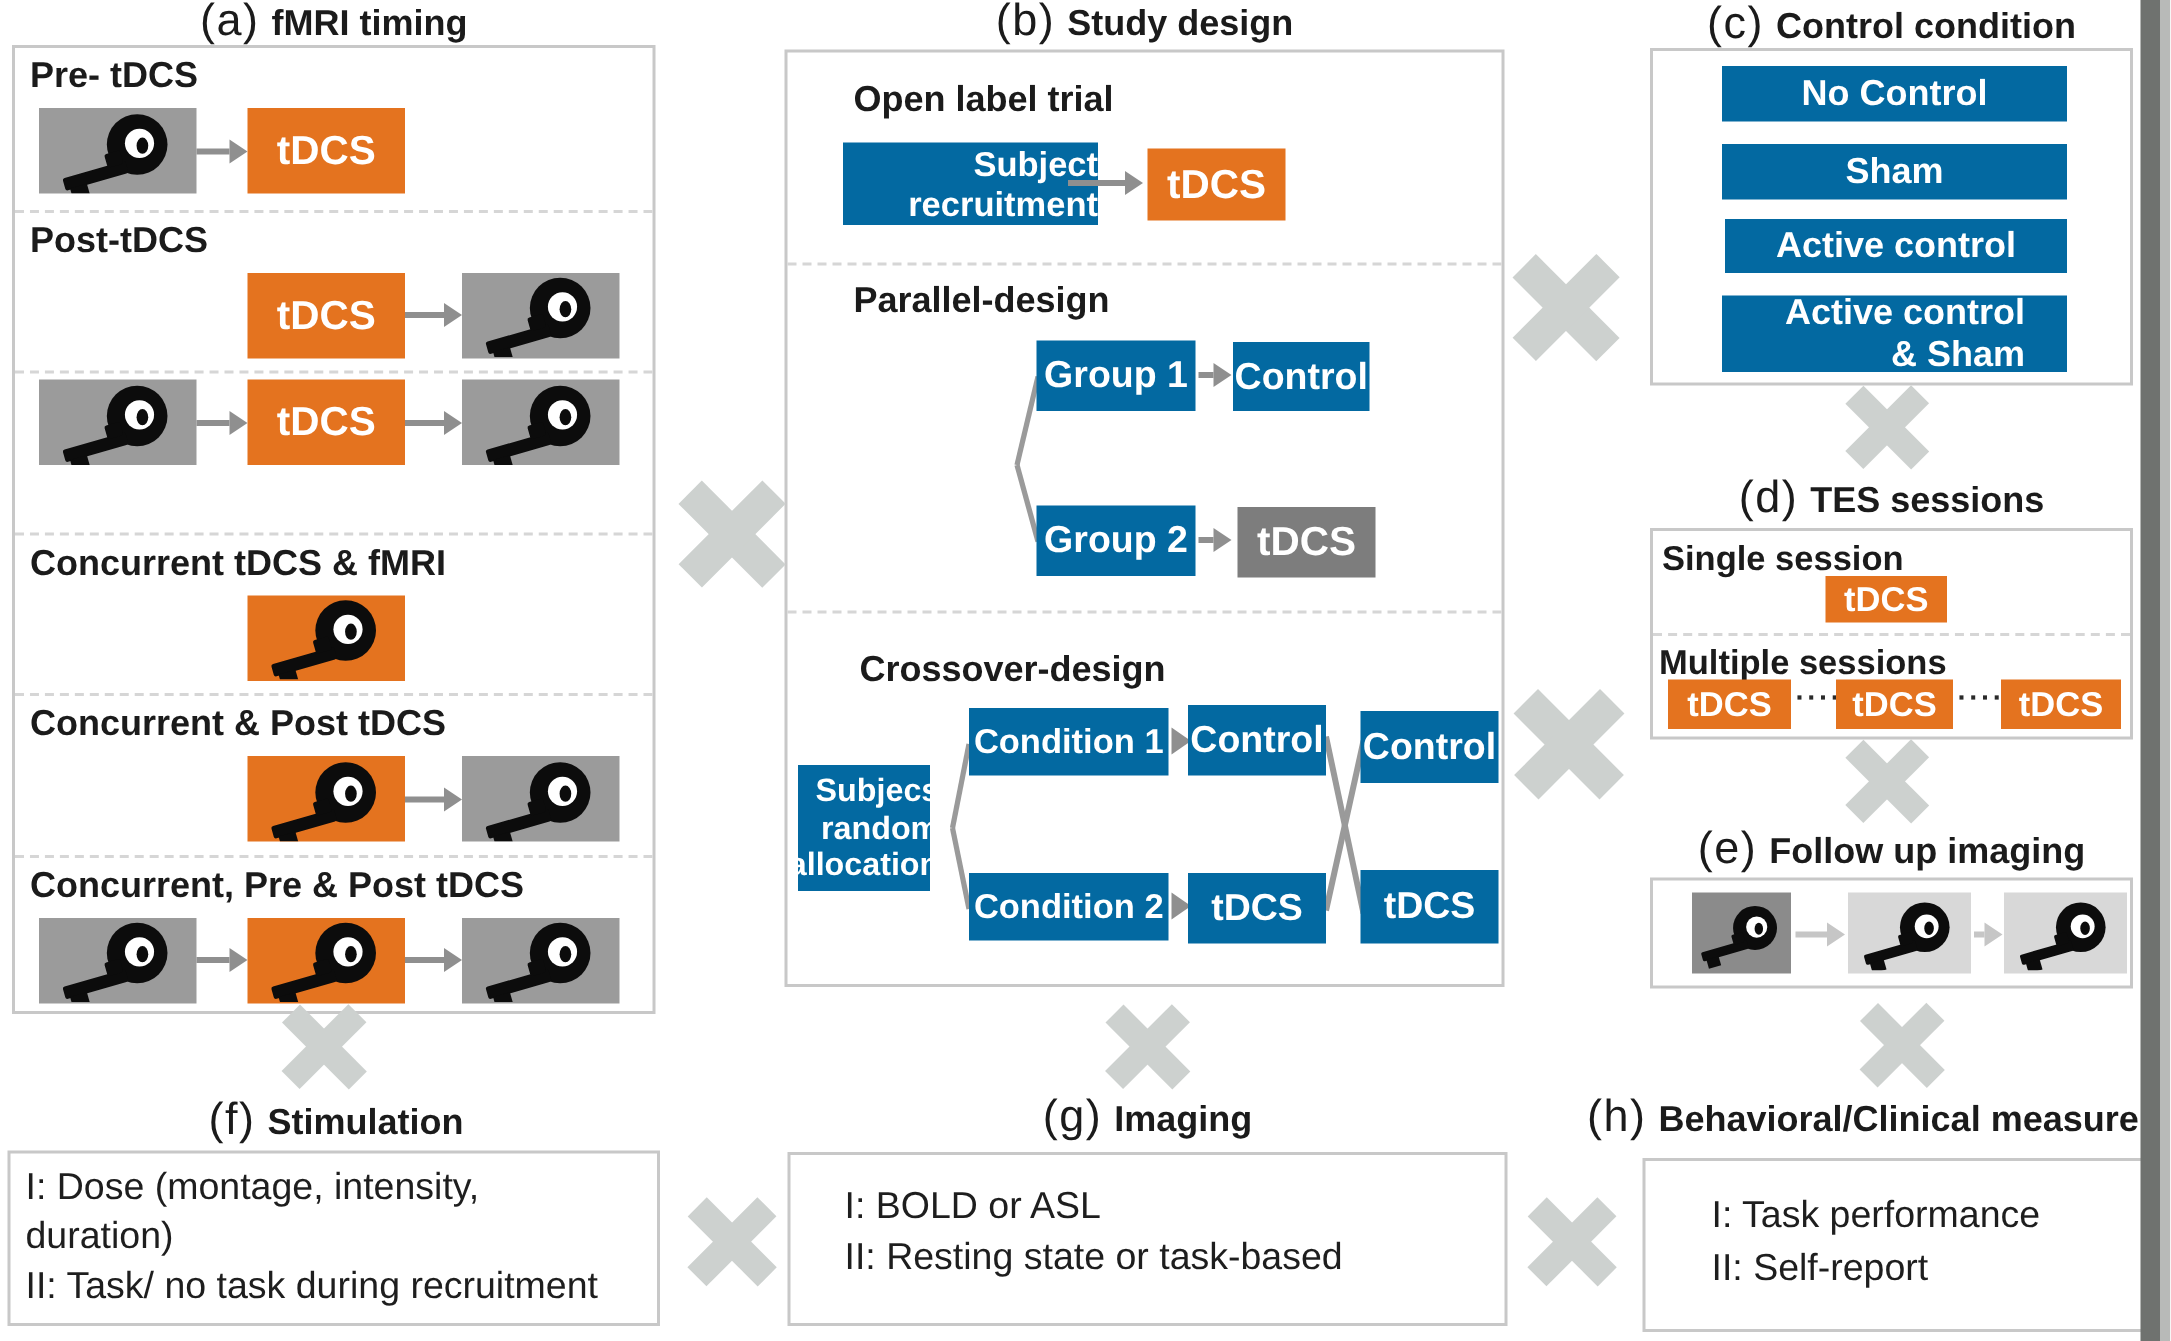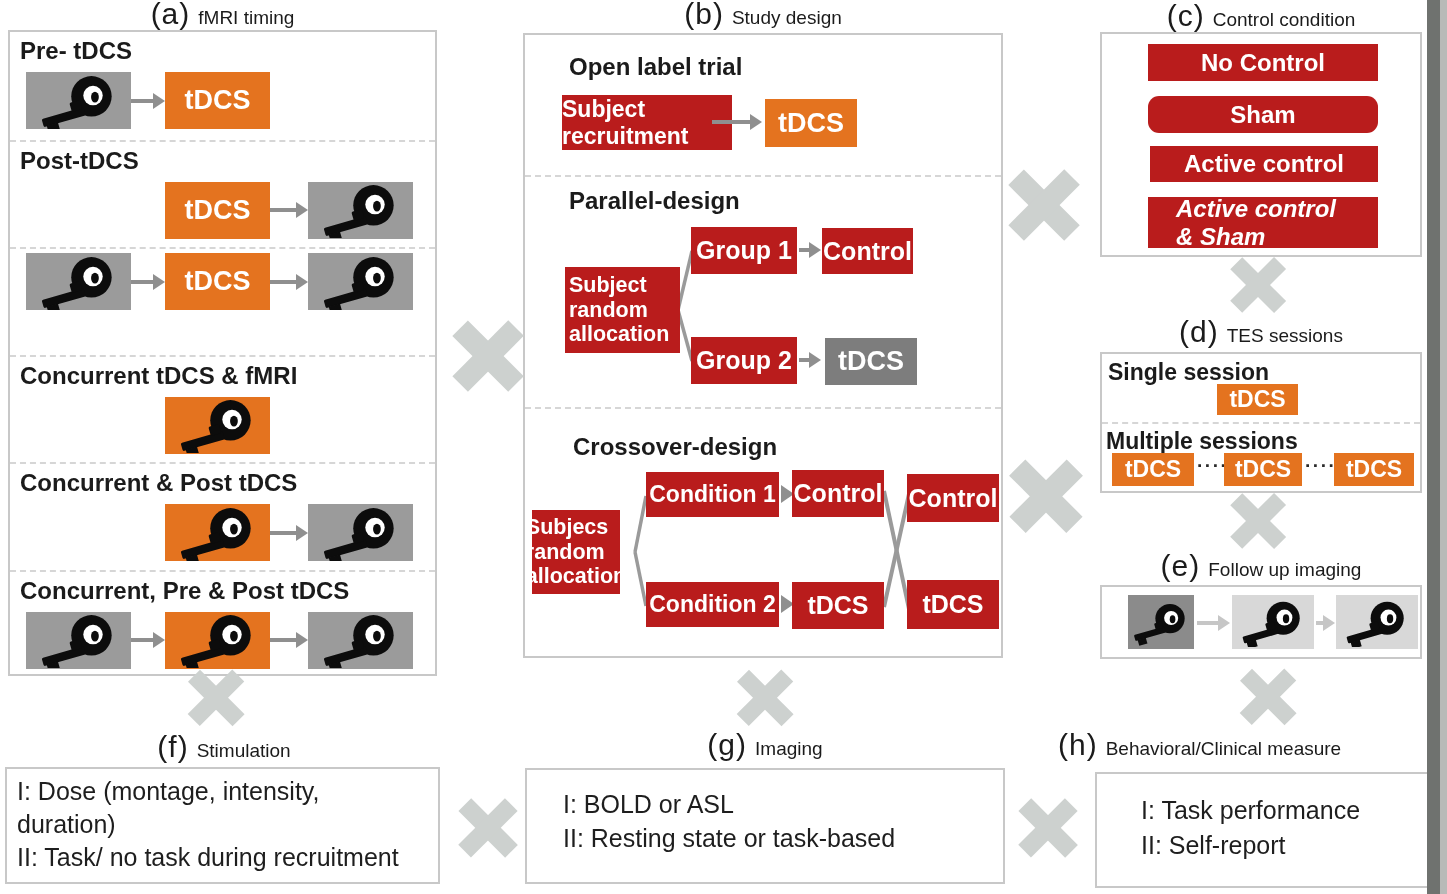--- a/index.html
+++ b/index.html
@@ -5,33 +5,33 @@
   html,body{margin:0;padding:0;background:#ffffff;}
   #fig{
     position:relative;width:1447px;height:894px;background:#ffffff;overflow:hidden;
     font-family:"Liberation Sans","DejaVu Sans",sans-serif;color:#1b1b1b;
   }
   
   .panel{position:absolute;background:#ffffff;border:2px solid #c8c8c8;box-sizing:border-box;}
   
   .heading{position:absolute;text-align:center;white-space:nowrap;line-height:32px;}
   .htag{font-weight:400;font-size:30px;letter-spacing:1px;}
-  .htitle{font-weight:400;font-size:19px;margin-left:8px;text-align:center;}
+  .htitle{font-weight:700;font-size:24px;margin-left:8px;text-align:center;}
   
   .arow{height:107.6px;box-sizing:border-box;padding:4px 0 0 8px;}
   .arow + .arow{border-top:2px dashed #d6d6d6;}
   .arow .rlabel{font-weight:700;font-size:24px;margin:1px 0 7px 2px;}
   .slots{display:grid;grid-template-columns:105px 34px 105px 38px 105px;align-items:center;margin-left:8px;}
   
   .tile{width:105px;height:57px;display:flex;align-items:center;justify-content:center;}
   .tile.gray{background:#9b9b9b;}
   .tile.orange{background:#e4731f;}
   .tile svg{width:88px;height:56px;}
   .tdcs{background:#e4731f;color:#fff;font-weight:700;display:flex;align-items:center;justify-content:center;}
-  .gbox{position:absolute;background:#b91c1c;color:#fff;font-weight:700;display:flex;align-items:center;justify-content:center;text-align:left;box-sizing:border-box;line-height:1.15;}
+  .gbox{position:absolute;background:#0369a1;color:#fff;font-weight:700;display:flex;align-items:center;justify-content:center;text-align:right;box-sizing:border-box;line-height:1.15;}
   
   .arrow{height:16px;display:flex;align-items:center;}
   .arrow::before{content:"";flex:1;height:4px;background:#8f8f8f;}
   .arrow::after{content:"";width:0;height:0;border-left:12px solid #8f8f8f;border-top:8px solid transparent;border-bottom:8px solid transparent;}
   .arrow.light::before{background:#c6c6c6;}
   .arrow.light::after{border-left-color:#c6c6c6;}
   .arrowhead{position:absolute;width:0;height:0;border-left:13px solid #8f8f8f;border-top:9px solid transparent;border-bottom:9px solid transparent;}
   
   .xmark{position:absolute;z-index:5;}
   .xmark::before,.xmark::after{content:"";position:absolute;left:50%;top:50%;width:108%;height:30%;background:#cdd1cf;transform:translate(-50%,-50%) rotate(45deg);}
@@ -207,21 +207,20 @@
 
     <div class="dsep" style="top:140px;"></div>
     <div class="dsep" style="top:372px;"></div>
 
     <div class="sect-title" style="left:44px;top:18px;">Open label trial</div>
     <div class="gbox" style="left:37px;top:60px;width:170px;height:55px;font-size:23px;">Subject recruitment</div>
     <div class="arrow" style="position:absolute;left:187px;top:79px;width:50px;"></div>
     <div class="tdcs" style="position:absolute;left:240px;top:64px;width:92px;height:48px;font-size:27px;">tDCS</div>
 
     <div class="sect-title" style="left:44px;top:152px;">Parallel-design</div>
-    <div class="gbox" style="left:40px;top:232px;width:115px;height:86px;font-size:21.5px;padding:0 4px;">Subject random allocation</div>
     <div class="gbox" style="left:166px;top:192px;width:106px;height:47px;font-size:25px;">Group 1</div>
     <div class="arrow" style="position:absolute;left:274px;top:207px;width:22px;"></div>
     <div class="gbox" style="left:297px;top:193px;width:91px;height:46px;font-size:25px;">Control</div>
     <div class="gbox" style="left:166px;top:302px;width:106px;height:47px;font-size:25px;">Group 2</div>
     <div class="arrow" style="position:absolute;left:274px;top:317px;width:22px;"></div>
     <div class="tdcs" style="position:absolute;left:300px;top:303px;width:92px;height:47px;font-size:27px;background:#7d7d7d;">tDCS</div>
 
     <div class="sect-title" style="left:48px;top:398px;">Crossover-design</div>
     <div class="gbox" style="left:7px;top:475px;width:88px;height:84px;font-size:21.5px;padding:0 2px;">Subjecs random allocation</div>
     <div class="gbox" style="left:121px;top:437px;width:133px;height:45px;font-size:23px;">Condition 1</div>
@@ -229,23 +228,23 @@
     <div class="gbox" style="left:267px;top:435px;width:92px;height:47px;font-size:25px;">Control</div>
     <div class="gbox" style="left:121px;top:547px;width:133px;height:45px;font-size:23px;">Condition 2</div>
     <div class="arrowhead" style="left:256px;top:560px;"></div>
     <div class="gbox" style="left:267px;top:547px;width:92px;height:47px;font-size:25px;">tDCS</div>
     <div class="gbox" style="left:382px;top:439px;width:92px;height:48px;font-size:25px;">Control</div>
     <div class="gbox" style="left:382px;top:545px;width:92px;height:49px;font-size:25px;">tDCS</div>
   </div>
 
   <div class="panel" style="left:1100px;top:32px;width:322px;height:225px;">
     <div class="gbox" style="left:46px;top:10px;width:230px;height:37px;font-size:24px;">No Control</div>
-    <div class="gbox" style="left:46px;top:62px;width:230px;height:37px;font-size:24px;border-radius:11px;">Sham</div>
+    <div class="gbox" style="left:46px;top:62px;width:230px;height:37px;font-size:24px;">Sham</div>
     <div class="gbox" style="left:48px;top:112px;width:228px;height:36px;font-size:24px;">Active control</div>
-    <div class="gbox" style="left:46px;top:163px;width:230px;height:51px;font-size:24px;padding:0 28px;font-style:italic;">Active control &amp; Sham</div>
+    <div class="gbox" style="left:46px;top:163px;width:230px;height:51px;font-size:24px;padding:0 28px;">Active control &amp; Sham</div>
   </div>
 
   <div class="panel" style="left:1100px;top:352px;width:322px;height:141px;">
     <div class="small-label" style="left:6px;top:5px;">Single session</div>
     <div class="tdcs" style="position:absolute;left:115px;top:30px;width:81px;height:31px;font-size:23px;">tDCS</div>
     <div class="dsep" style="top:68px;"></div>
     <div class="small-label" style="left:4px;top:74px;">Multiple sessions</div>
     <div class="tdcs" style="position:absolute;left:10px;top:99px;width:82px;height:33px;font-size:23px;">tDCS</div>
     <div class="dots" style="left:95px;top:101px;">·····</div>
     <div class="tdcs" style="position:absolute;left:122px;top:99px;width:78px;height:33px;font-size:23px;">tDCS</div>

